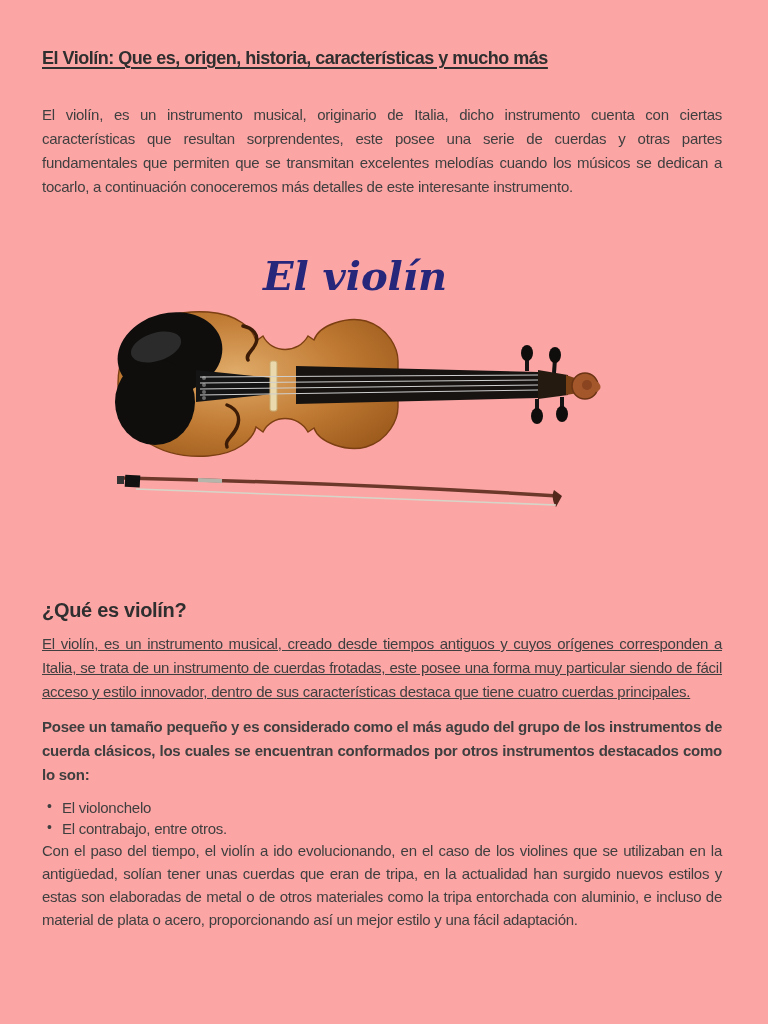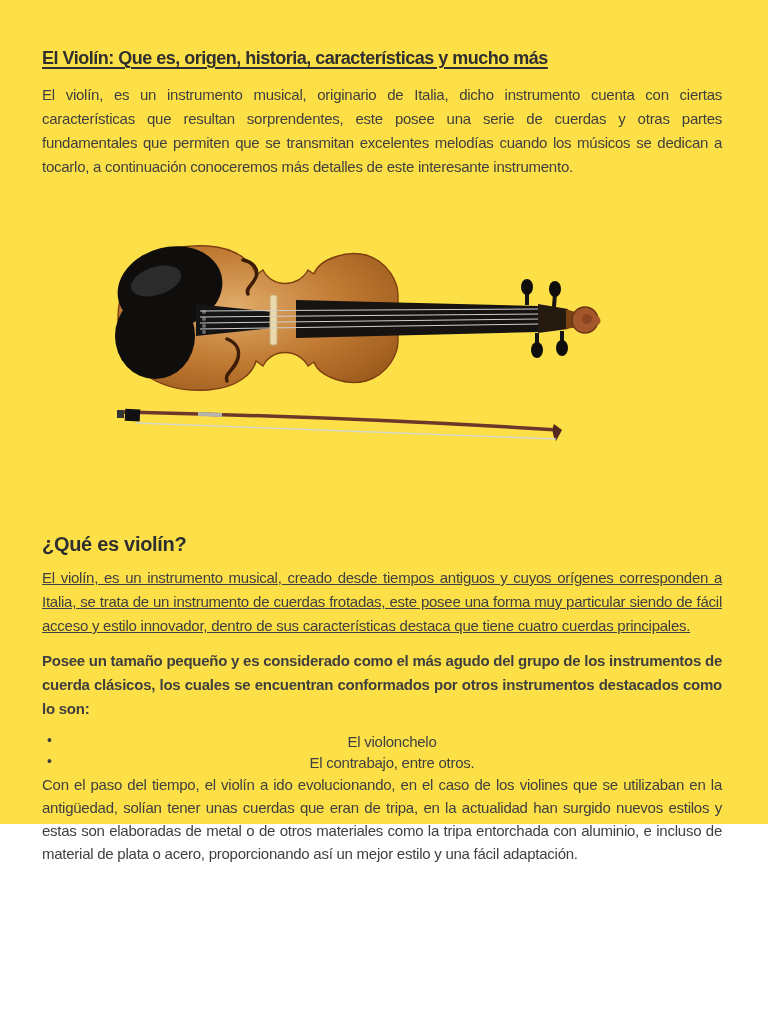--- a/index.html
+++ b/index.html
@@ -3,38 +3,38 @@
 <meta charset="utf-8">
 <style>
   html,body { margin:0; padding:0; }
   body {
     width:768px; height:1024px;
     background:#ffffff;
     font-family:"Liberation Sans", sans-serif;
     color:var(--text, #3f3f3f);
     overflow:hidden;
   }
-  .page { position:relative; width:768px; height:824px; background:#fde047; }
+  .page { position:relative; width:768px; height:1024px; background:#fca5a5; }
   .content { padding:0 46px 0 42px; }
 
   h1.doc-title {
     margin:0; padding-top:47px;
     font-size:18px; font-weight:bold; letter-spacing:-0.5px;
     line-height:22px; color:var(--heading, #2f2f2f);
     text-decoration:underline;
     text-decoration-thickness:2px;
     text-underline-offset:3px;
   }
 
   p.body-text {
     margin:0; text-align:justify;
     font-size:15px; line-height:24px; letter-spacing:-0.25px;
     color:var(--text, #3f3f3f);
   }
-  p.intro { margin-top:14px; }
+  p.intro { margin-top:34px; }
 
   figure.violin-figure {
     margin:54px 0 0 58px; padding:0;
     width:510px;
   }
   figcaption.violin-caption {
     font-family:"DejaVu Serif", serif;
     font-style:italic; font-weight:bold;
     font-size:40px; line-height:46px;
     color:var(--caption, #26267a);
@@ -44,21 +44,21 @@
 
   h2.section-heading {
     margin:84px 0 0 0;
     font-size:20px; font-weight:bold; letter-spacing:-0.3px;
     line-height:24px; color:var(--heading, #2f2f2f);
   }
   p.after-heading { margin-top:10px;text-decoration:underline; }
   p.mid { margin-top:11px;font-weight:bold; }
 
   ul.instrument-list {
-    margin:10px 0 0 5px; padding:0; list-style:none;text-align:center;
+    margin:10px 0 0 5px; padding:0; list-style:none;
   }
   ul.instrument-list li {
     position:relative; padding-left:15px;
     font-size:15px; line-height:21px; letter-spacing:-0.25px;
   }
   ul.instrument-list li::before {
     content:"\2022";
     position:absolute; left:0; top:-1px;
     font-size:14px; color:var(--text,#3f3f3f);
   }
@@ -80,20 +80,21 @@
 <body>
 
 <div class="page">
   <div class="content">
 
     <h1 class="doc-title">El Violín: Que es, origen, historia, características y mucho más</h1>
 
     <p class="body-text intro">El violín, es un instrumento musical, originario de Italia, dicho instrumento cuenta con ciertas características que resultan sorprendentes, este posee una serie de cuerdas y otras partes fundamentales que permiten que se transmitan excelentes melodías cuando los músicos se dedican a tocarlo, a continuación conoceremos más detalles de este interesante instrumento.</p>
 
     <figure class="violin-figure">
+      <figcaption class="violin-caption">El violín</figcaption>
       <svg class="violin-art" viewBox="0 0 510 215" aria-hidden="true">
         <defs>
           <radialGradient id="bodyGrad" cx="42%" cy="42%" r="70%">
             <stop offset="0%" stop-color="#e0ab69"></stop>
             <stop offset="55%" stop-color="#c07a33"></stop>
             <stop offset="100%" stop-color="#9c5a1c"></stop>
           </radialGradient>
         </defs>
 
         <path class="v-body" d="M 18 85

